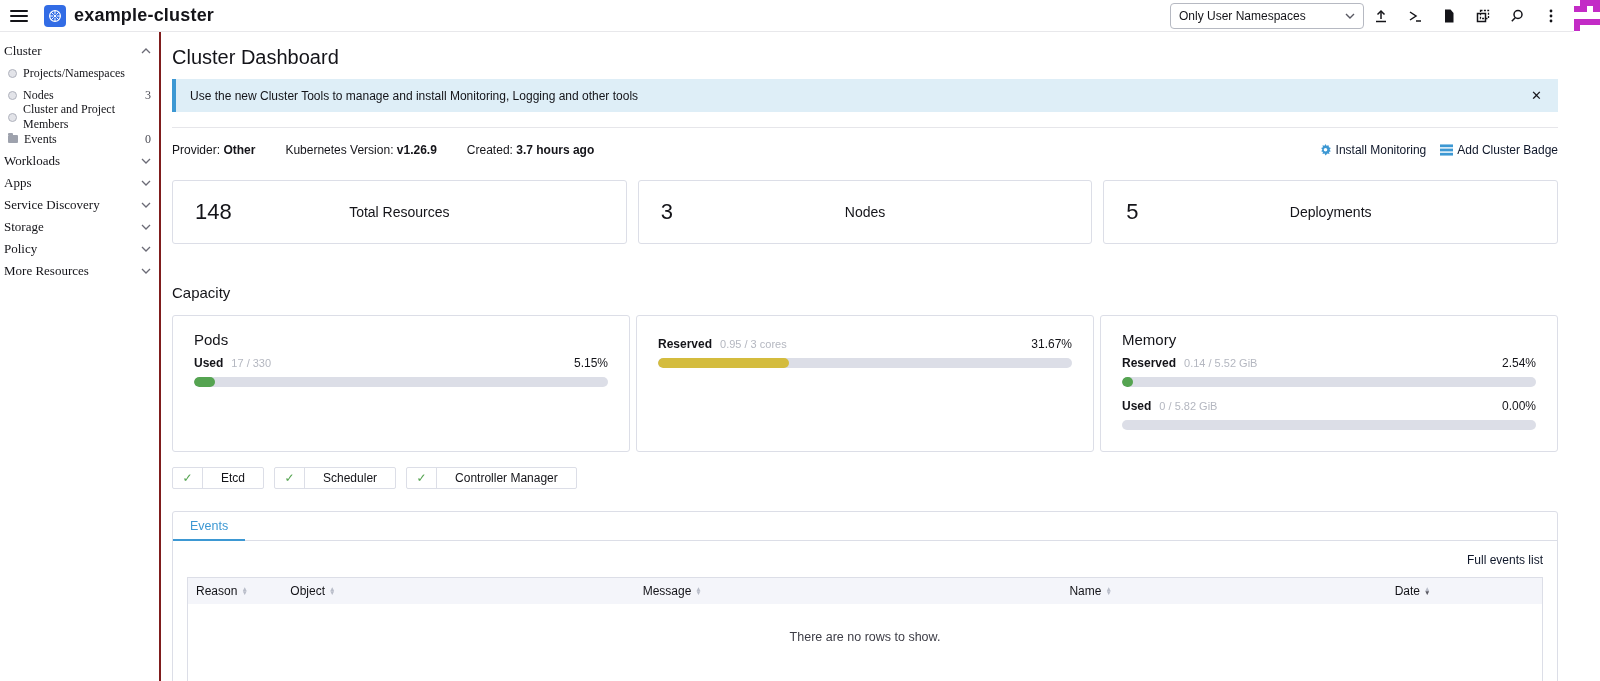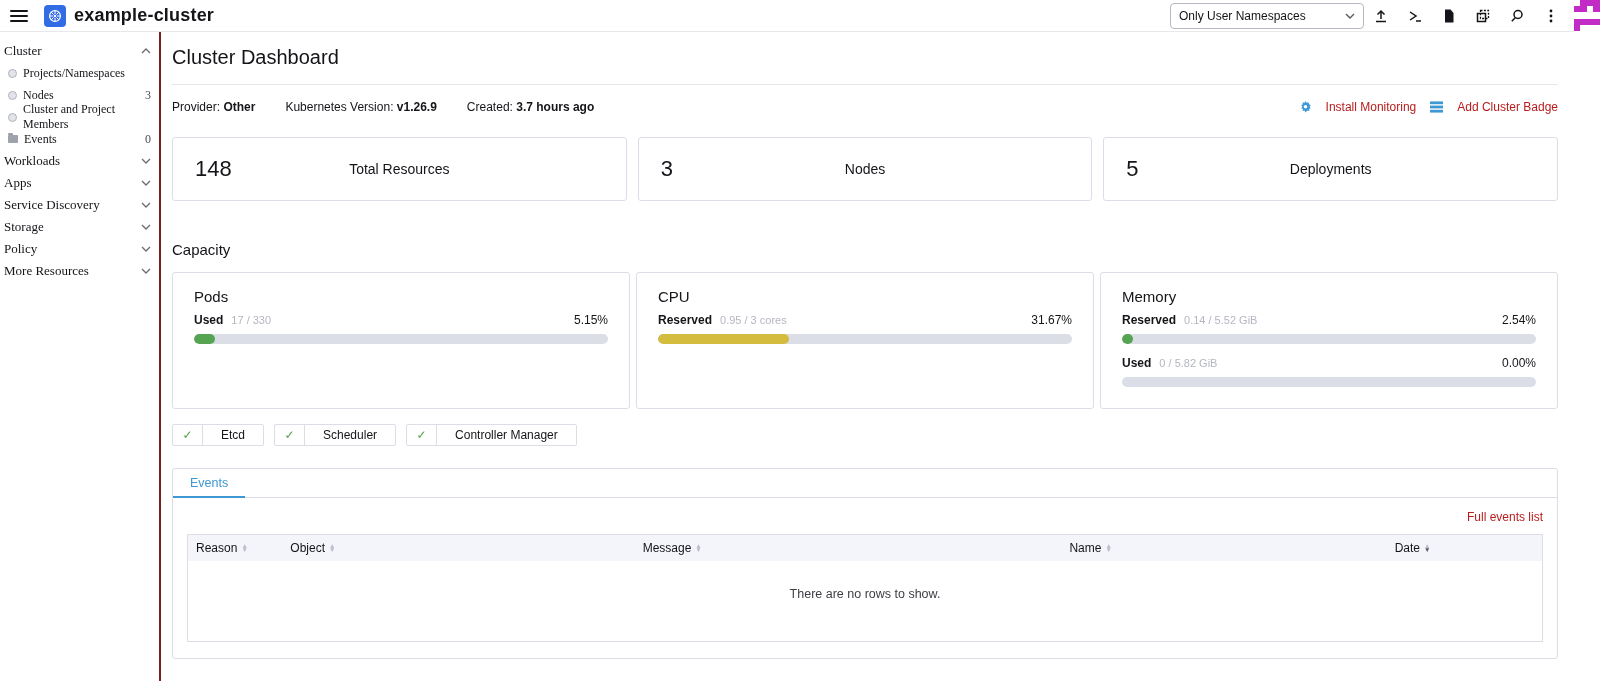--- a/index.html
+++ b/index.html
@@ -43,21 +43,21 @@
   .banner { margin-top:10px; background:#deeef7; border-left:4px solid #3d98d3;
     padding:9px 14px; font-size:12px; display:flex; align-items:center; }
   .banner .close-x { margin-left:auto; cursor:pointer; font-size:13px; color:#141419; padding:0 2px; }
 
   .divider { border-top:1px solid #e6e6ea; margin:15px 0 0; }
 
   .glance-row { margin-top:15px; display:flex; align-items:center; font-size:12px; }
   .glance-item { margin-right:30px; }
   .glance-item b { font-weight:700; }
   .glance-actions { margin-left:auto; display:flex; gap:14px; }
-  .blue-link { color:#b91c1c; font-size:12px; text-decoration:none; cursor:pointer; display:flex; align-items:center; gap:14px;text-align:right; }
+  .blue-link { color:#0f172a; font-size:12px; text-decoration:none; cursor:pointer; display:flex; align-items:center; gap:4px;text-align:right; }
 
   .stat-row { display:flex; gap:11px; margin-top:23px; }
   .stat-card { flex:1; border:1px solid #dcdee7; border-radius:3px; height:64px; position:relative;
     display:flex; align-items:center; justify-content:center; }
   .stat-num { position:absolute; left:22px; font-size:22px; }
   .stat-label { font-size:14px; }
 
   .section-title { margin-top:40px; font-size:15px; font-weight:500; }
 
   .cap-row { display:flex; gap:6px; margin-top:14px; }
@@ -271,20 +271,24 @@
           <svg class="ico" width="10" height="6" viewBox="0 0 10 6">
             <polyline points="1,1 5,5 9,1" fill="none" stroke="#6b6b76" stroke-width="1.3"></polyline>
           </svg>
         </span>
     </div>
   </nav>
 
   <main class="main">
     <h1 class="page-title">Cluster Dashboard</h1>
 
+    <div class="banner">
+      <span>Use the new Cluster Tools to manage and install Monitoring, Logging and other tools</span>
+      <span class="close-x">✕</span>
+    </div>
 
     <div class="divider"></div>
 
     <div class="glance-row">
       <span class="glance-item">
         <span>Provider:</span>
         <b>Other</b>
       </span>
       <span class="glance-item">
         <span>Kubernetes Version:</span>
@@ -337,21 +341,20 @@
           <span class="cl-label">Used</span>
           <span class="cl-detail">17 / 330</span>
           <span class="cl-pct">5.15%</span>
         </div>
         <div class="bar-track">
           <div class="bar-fill" style="width: 5.15%; background: rgb(85, 164, 81);"></div>
         </div>
       </div>
 
       <div class="cap-card">
-        <div class="cap-title">CPU</div>
         <div class="cap-line">
           <span class="cl-label">Reserved</span>
           <span class="cl-detail">0.95 / 3 cores</span>
           <span class="cl-pct">31.67%</span>
         </div>
         <div class="bar-track">
           <div class="bar-fill" style="width: 31.67%; background: rgb(212, 188, 62);"></div>
         </div>
       </div>
 

